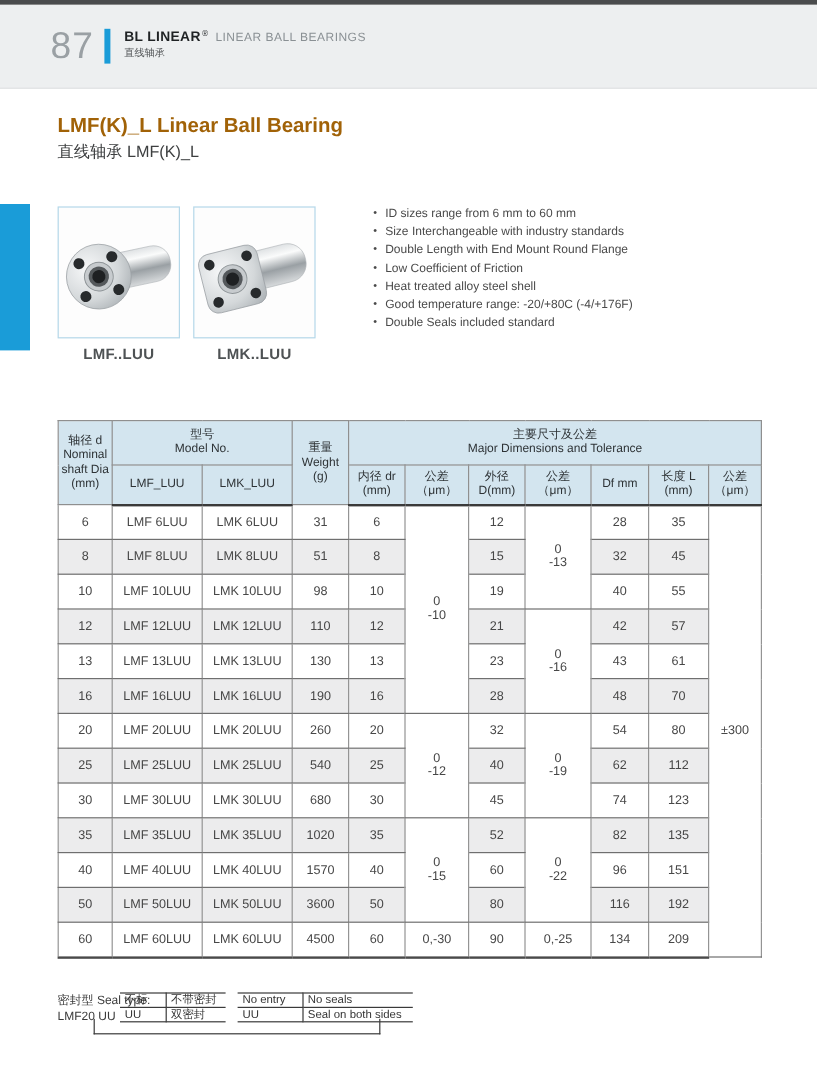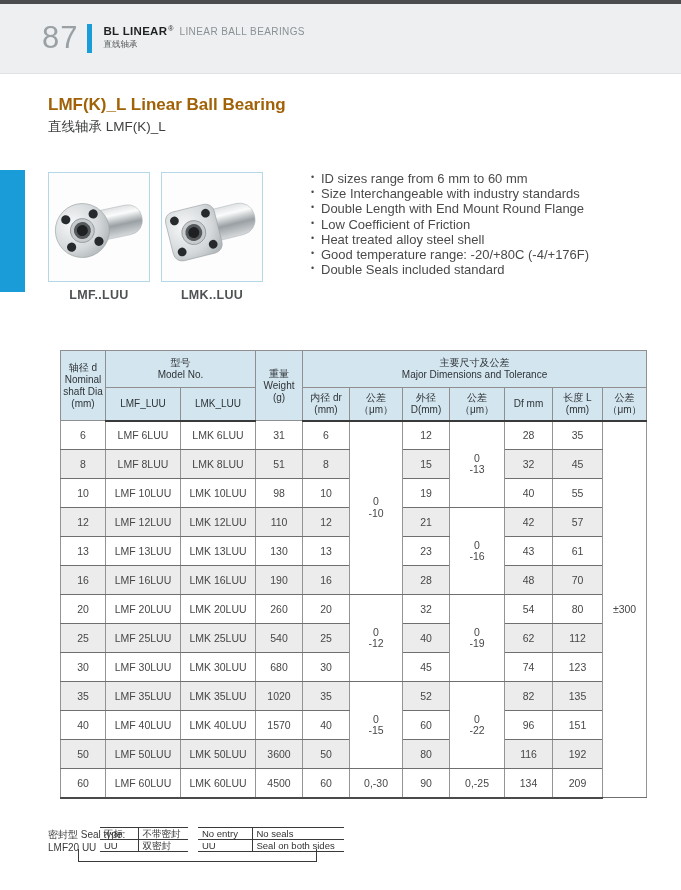--- a/index.html
+++ b/index.html
@@ -24,25 +24,25 @@
   .doc-title { position:absolute; left:48px; top:95px; font-size:17px; font-weight:bold; color:#a16207; }
   .doc-subtitle { position:absolute; left:48px; top:118px; font-size:13.5px; color:#3d3f40; }
   
   .side-tab { position:absolute; left:0; top:170px; width:25px; height:122px; background:#1a9cd8; }
   
   .product-box { position:absolute; top:172px; width:102px; height:110px; border:1px solid #b5d8e9; background:#fdfdfd; }
   .product-box svg { width:100%; height:100%; display:block; }
   .product-label { position:absolute; top:288px; width:102px; text-align:center; font-size:12.5px; font-weight:bold; color:#4e5254; letter-spacing:.3px; }
   
   .features { position:absolute; left:311px; top:171px; list-style:none; }
-  .features li { font-size:13px; color:#4a4a4a; line-height:15.2px; padding-left:10px; position:relative; }
+  .features li { font-size:10px; color:#4a4a4a; line-height:15.2px; padding-left:10px; position:relative; }
   .features li::before { content:"•"; position:absolute; left:0; top:-1px; font-size:9px; color:#4a4a4a; }
   
   .spec-table { position:absolute; left:48px; top:350px; width:586px; border-collapse:collapse; table-layout:fixed;
-                font-size:10.5px; color:#474747; border:1px solid #6d6d6d;margin-left:12px; }
+                font-size:10.5px; color:#474747; border:1px solid #6d6d6d; }
   .spec-table th { background:#d3e5ef; font-weight:normal; color:#2e3336; font-size:10px; line-height:12px;
                    border:1px solid #8f8f8f; padding:2px 1px; text-align:center; vertical-align:middle; }
   .spec-table thead tr.h1 th { height:37px; }
   .spec-table thead tr.h2 th { height:33px; border-bottom:2px solid #3a3a3a; }
   .spec-table td { border-top:1px solid #6f6f6f; border-bottom:1px solid #6f6f6f;
                    border-left:1px solid #949494; border-right:1px solid #949494;
                    text-align:center; vertical-align:middle; height:29px; padding:0 2px; background:#ffffff; }
   .spec-table tbody tr:nth-child(even) td { background:#ececed; }
   .spec-table td.tol { background:#ffffff !important; }
   .spec-table td.tol span { display:block; line-height:11.5px; }

